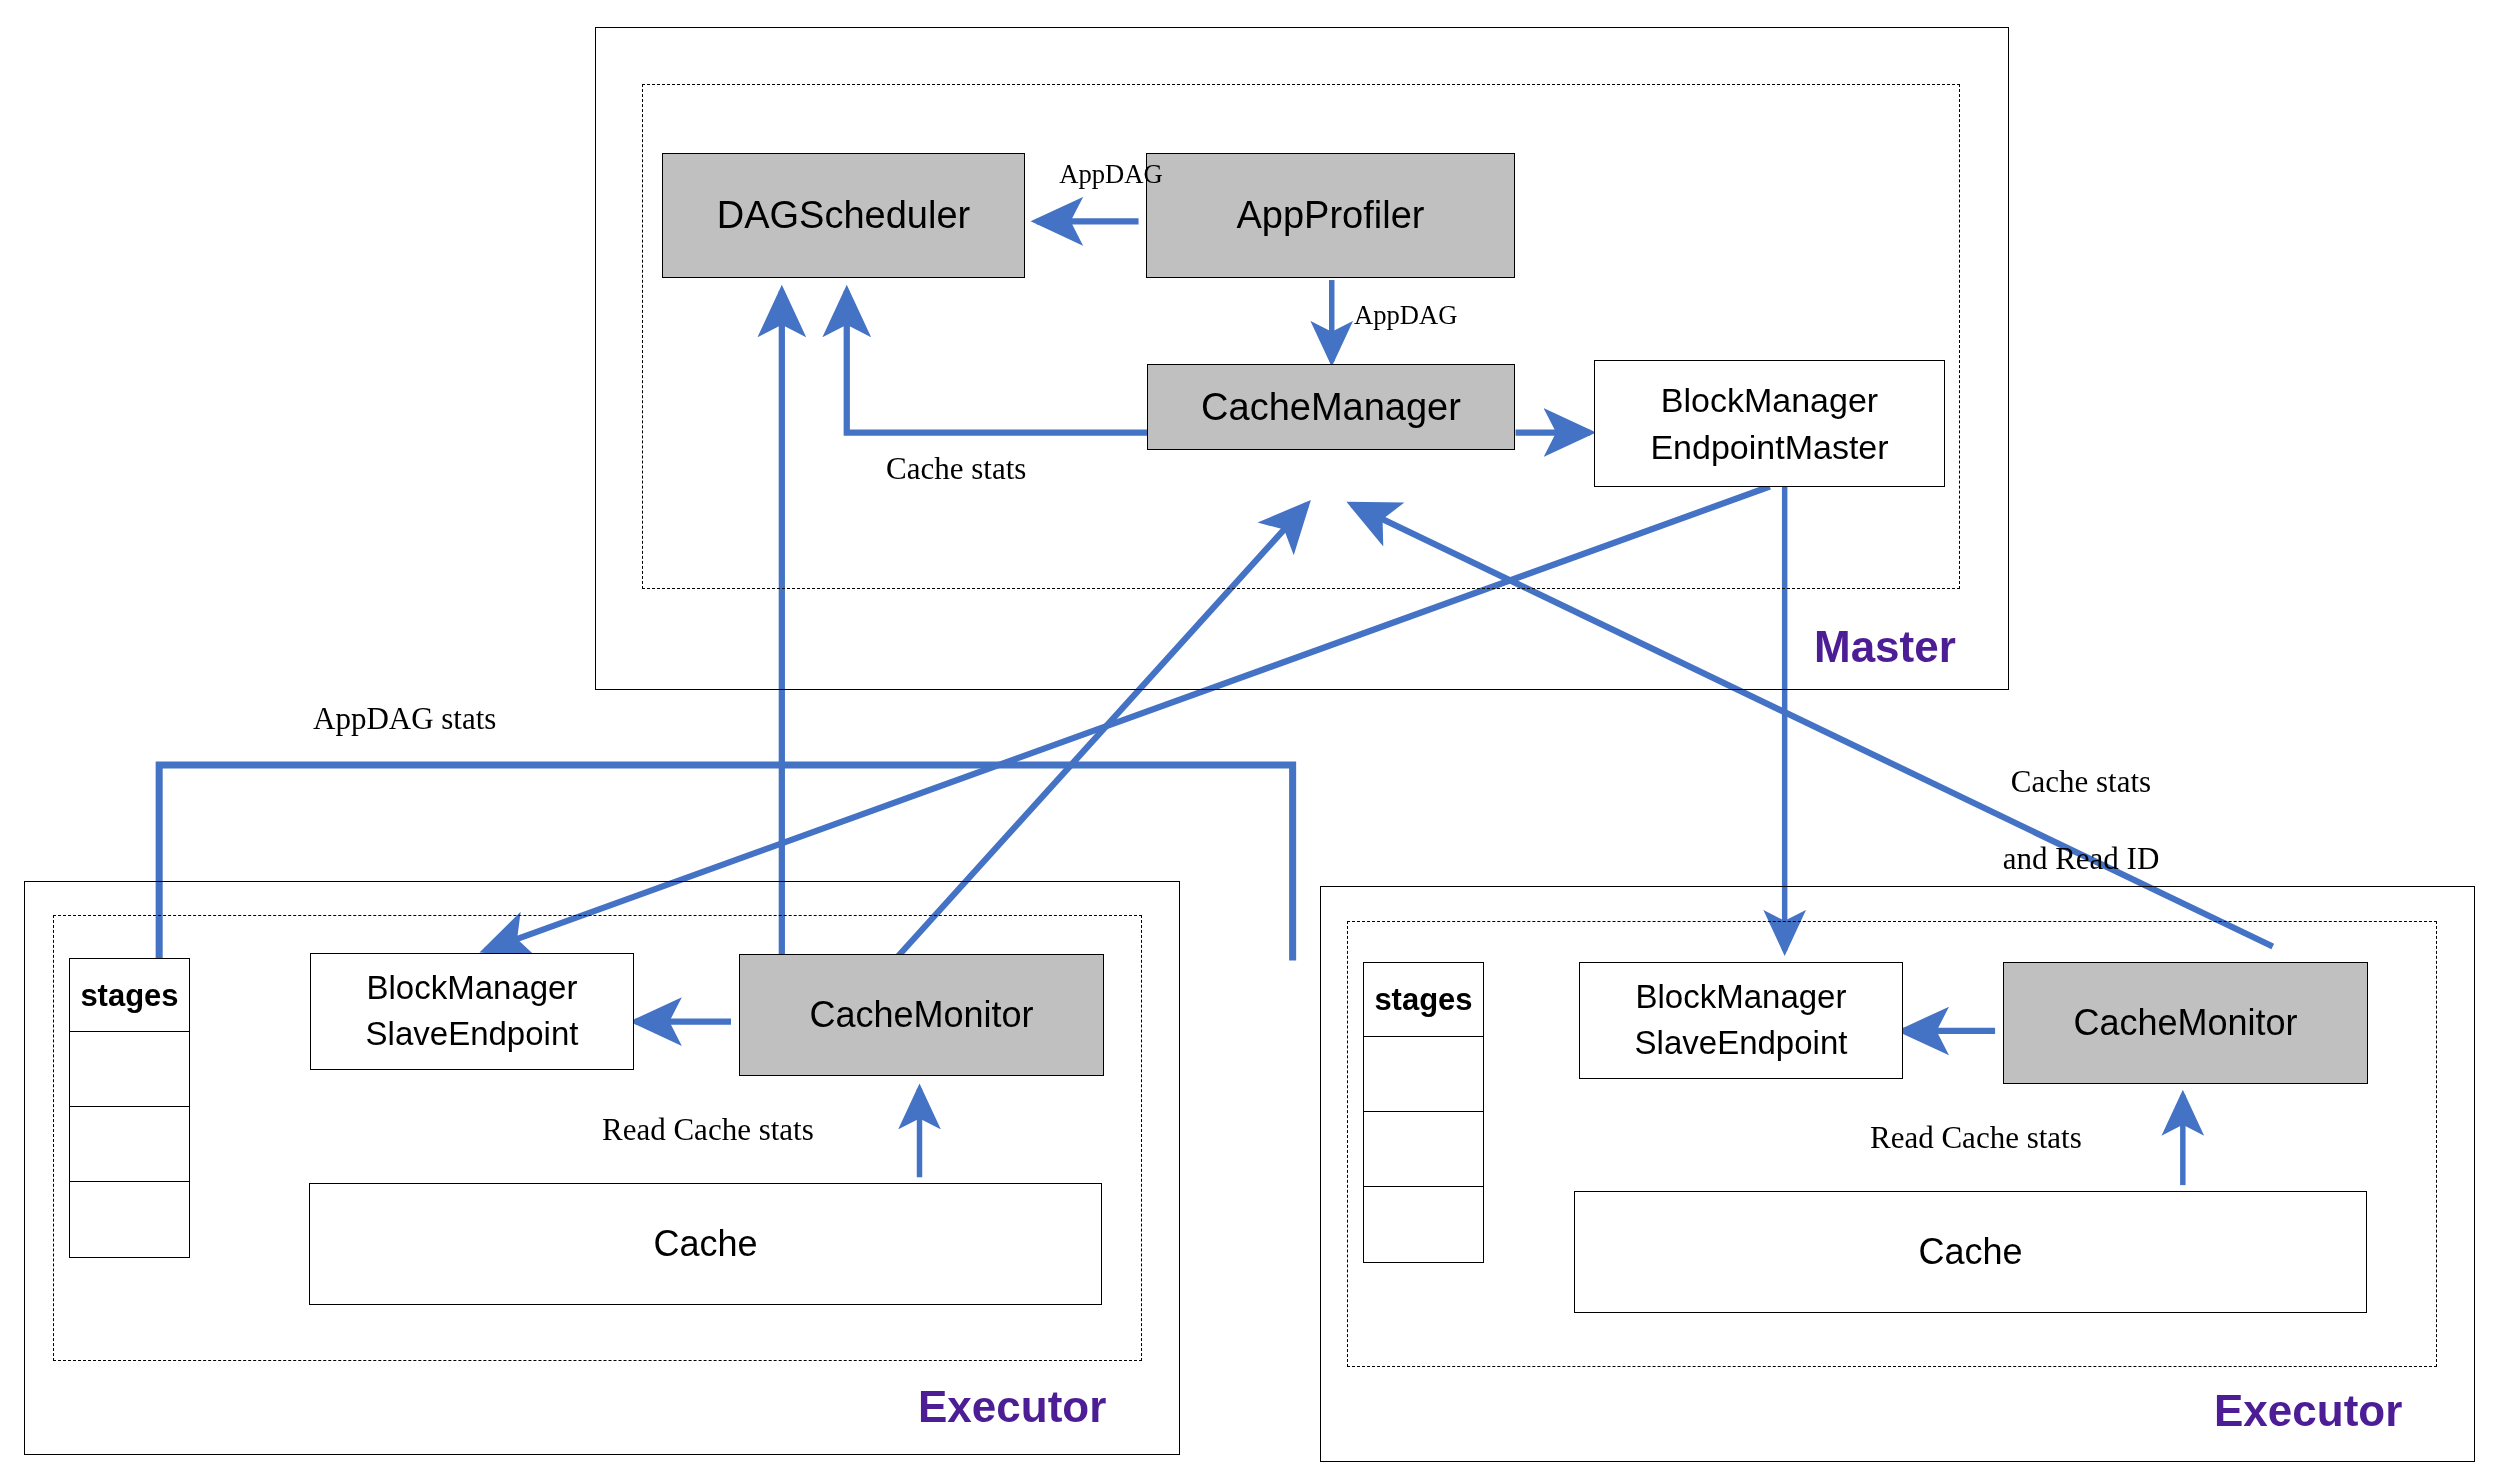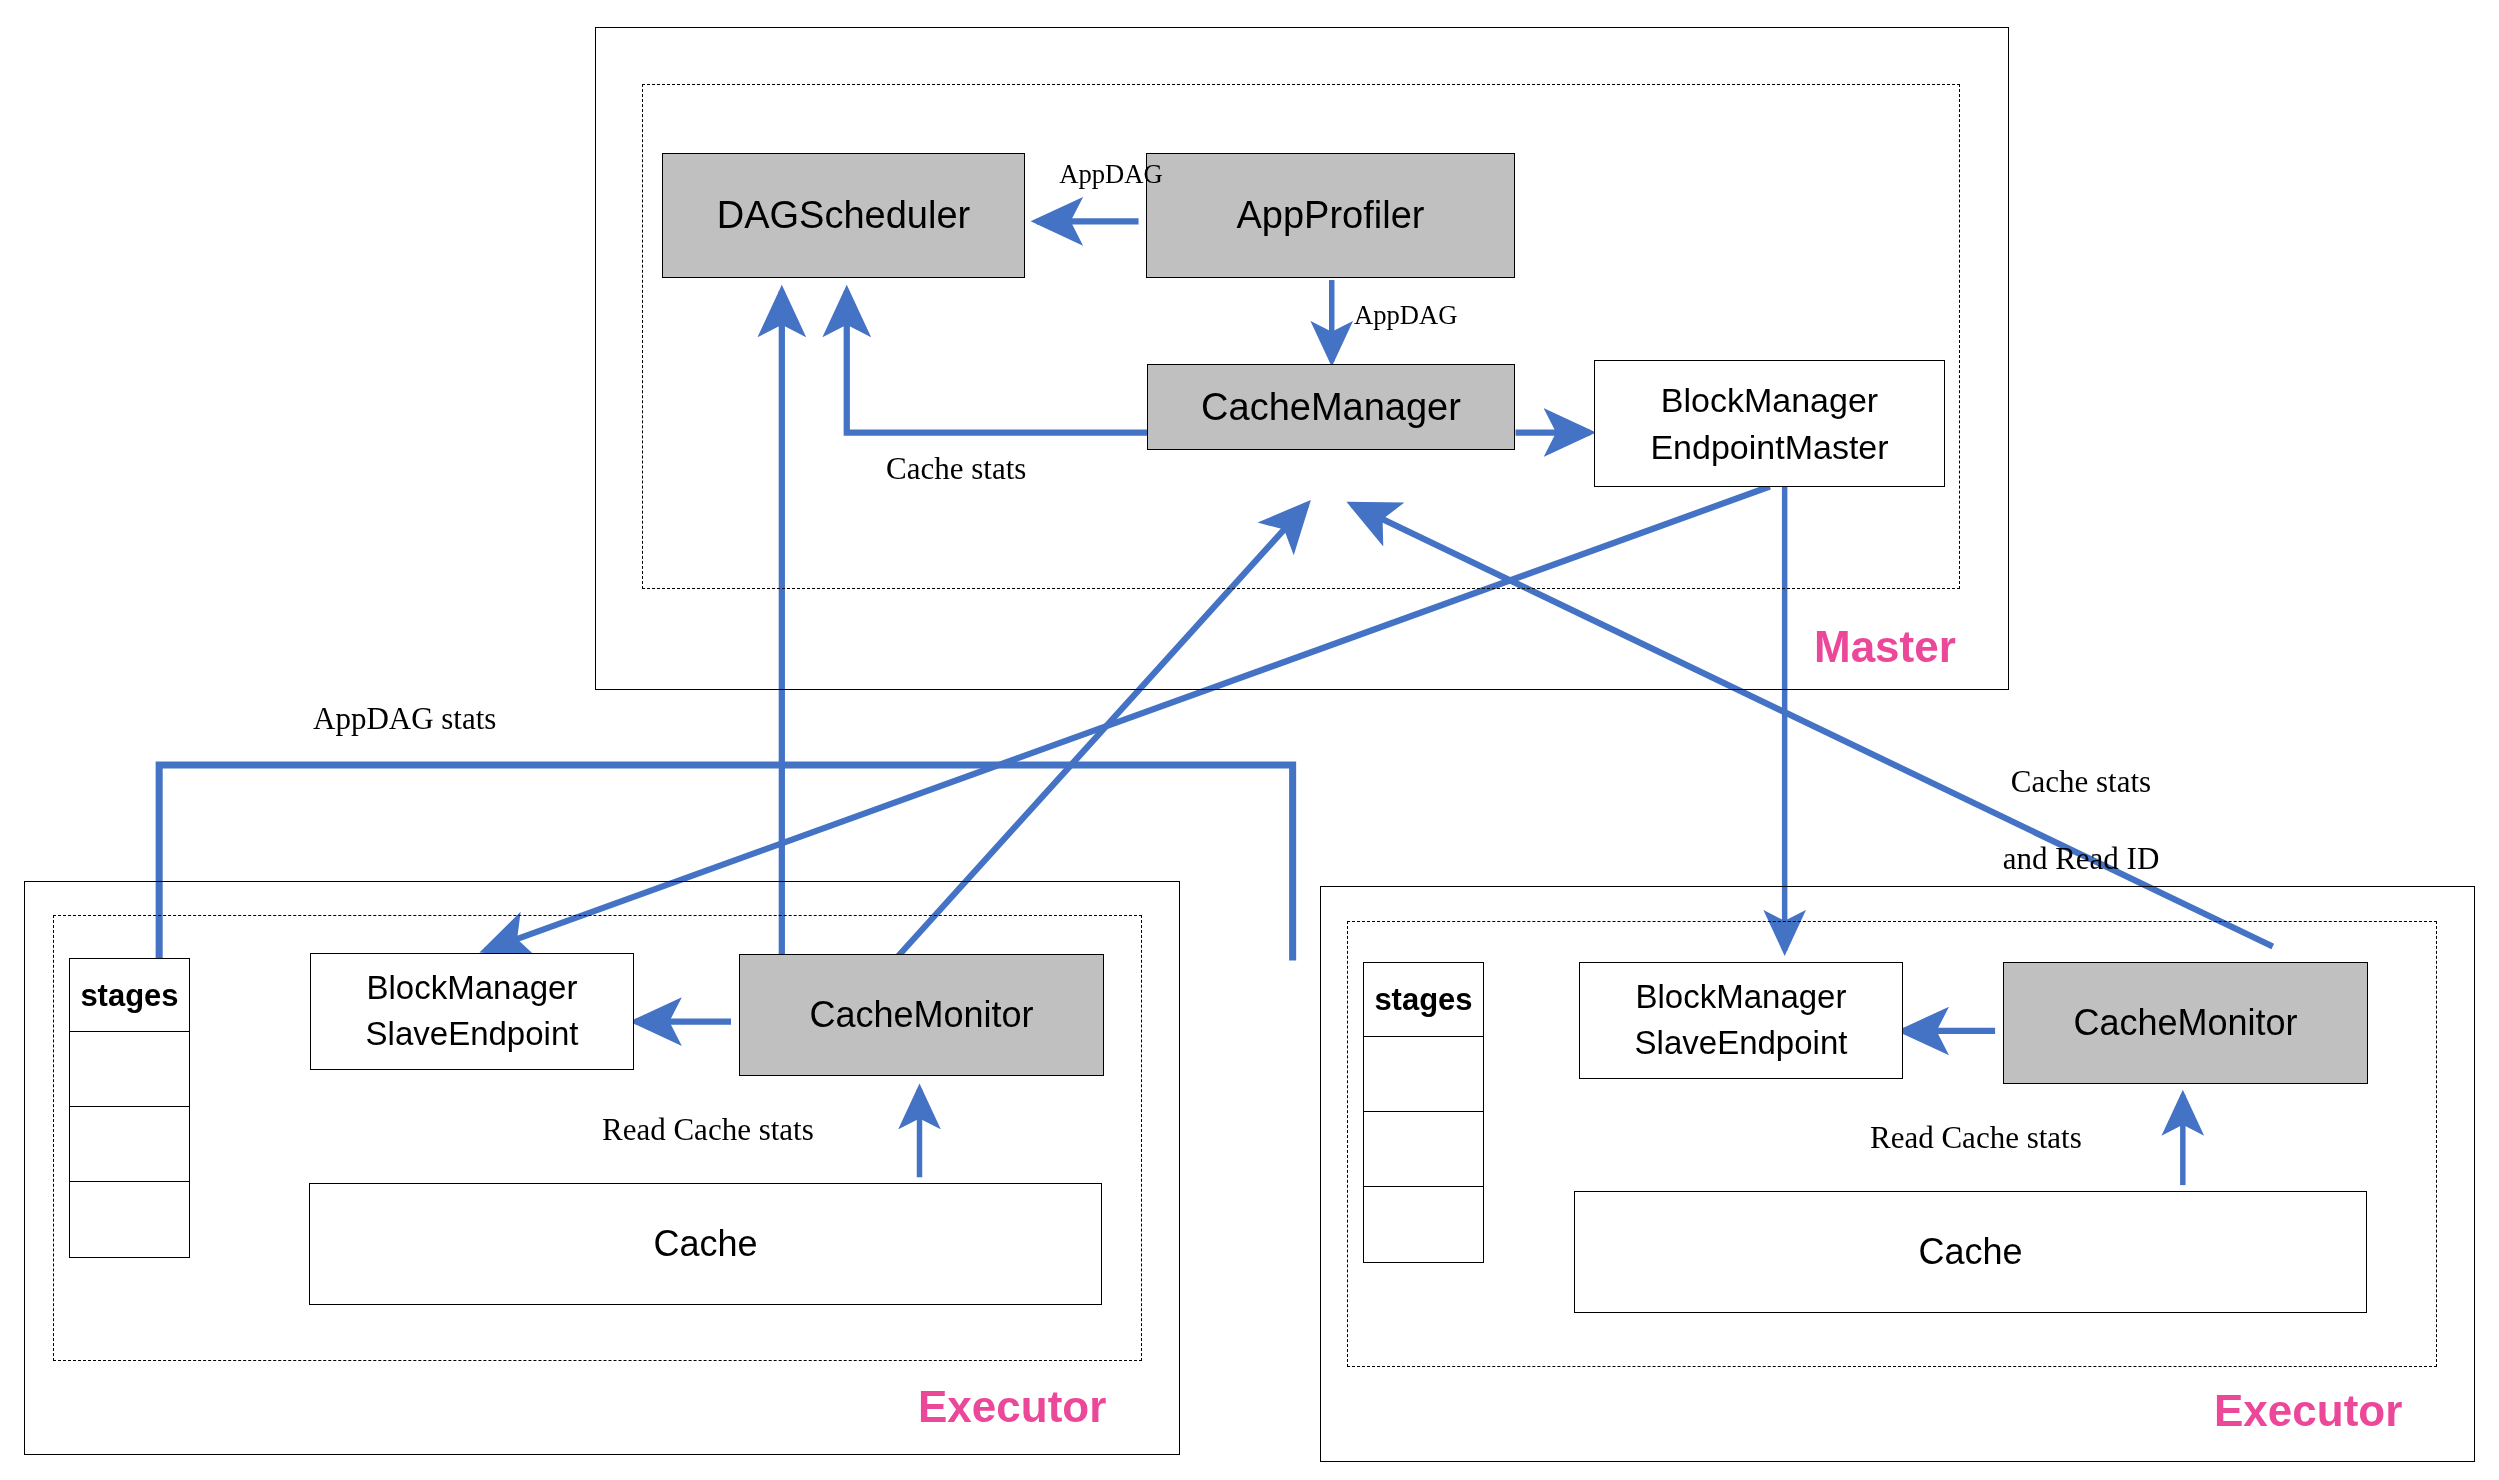--- a/index.html
+++ b/index.html
@@ -27,21 +27,21 @@
   .filled{background:#c0c0c0;border:1.6px solid #000000;}
   .plain{background:#ffffff;border:1.6px solid #000000;gap:9px;}
 
   .container-solid{position:absolute;border:1.6px solid #000000;background:transparent;box-sizing:border-box;}
   .container-dashed{position:absolute;border:1.6px dashed #000000;background:transparent;box-sizing:border-box;}
 
   .zone-label{
     position:absolute;
     font-family:"Liberation Sans", sans-serif;
     font-weight:bold;
-    color:#ec4899;
+    color:#4c1d95;
     white-space:nowrap;
     user-select:none;
   }
   .edge-label{
     position:absolute;
     font-family:Liberation Serif, serif;
     color:#000000;
     white-space:pre;
     text-align:center;
     line-height:1.25;

